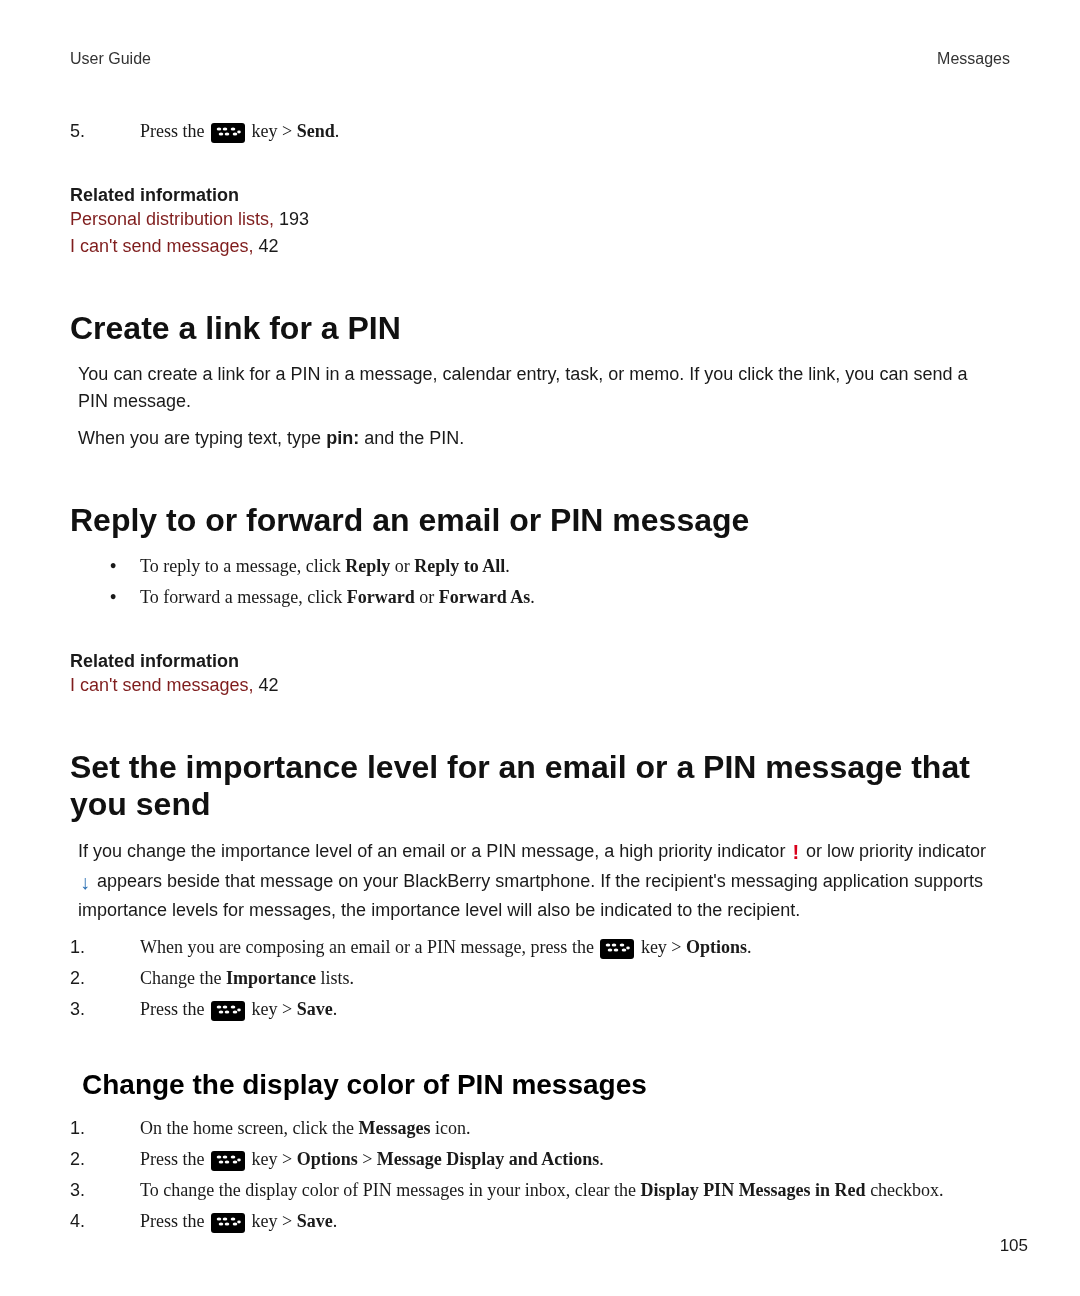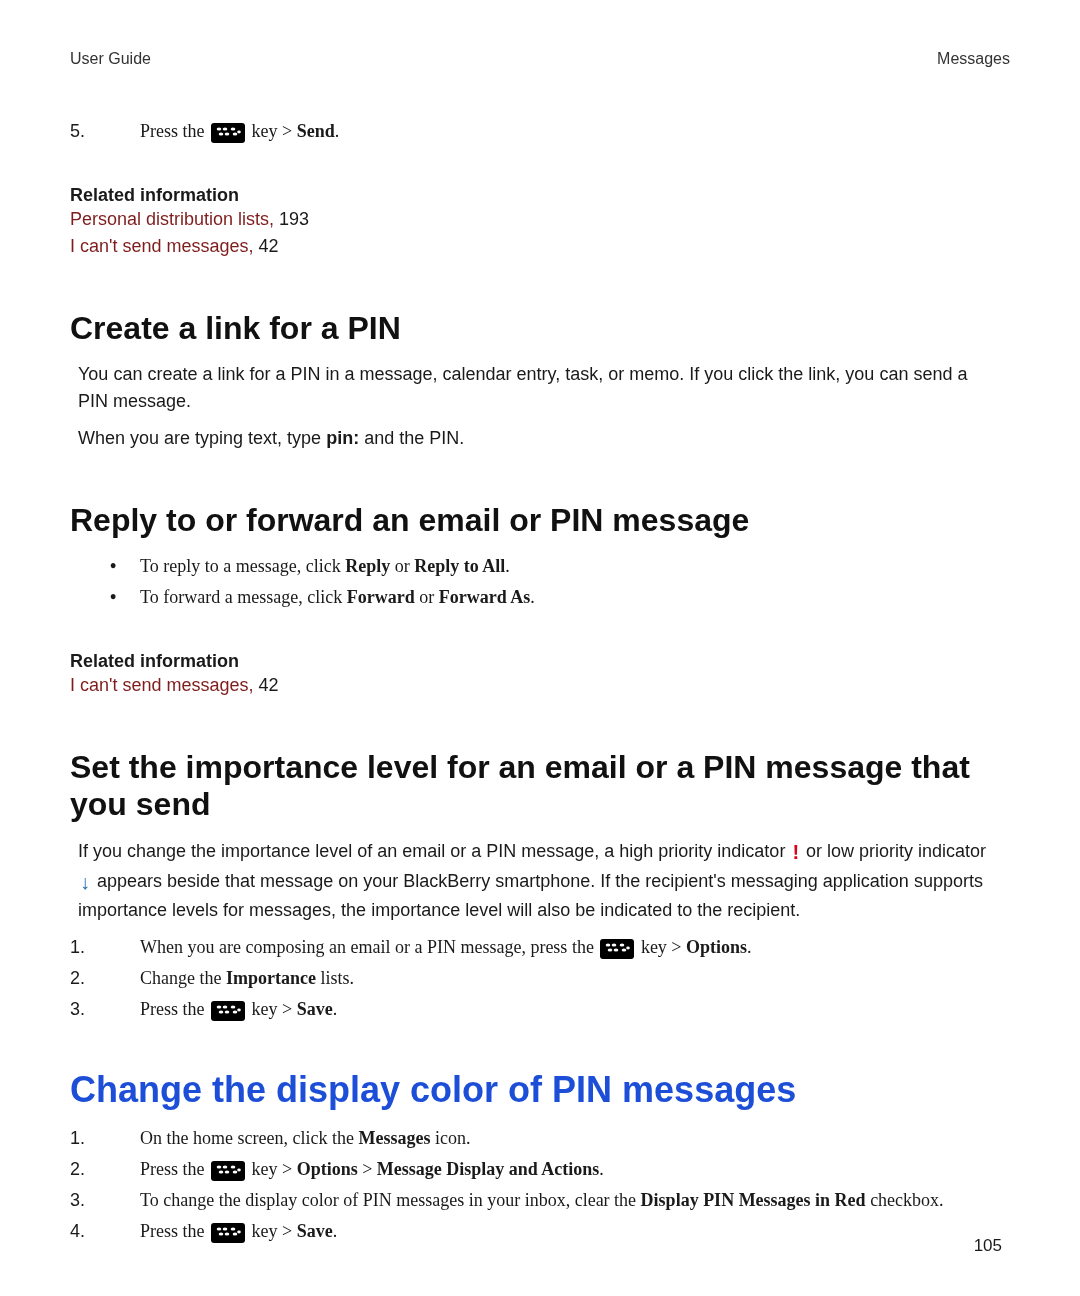--- a/index.html
+++ b/index.html
@@ -74,24 +74,24 @@
     font-size: 18px;
   }
   .link-line { font-size: 18px; line-height:1.5; }
   h2.section {
     font-size: 32px;
     font-weight: 600;
     margin: 50px 0 14px 0;
     color: #111;
   }
   h3.section {
-    font-size: 36px;
+    font-size: 28px;
     font-weight: 600;
-    margin: 46px 0 14px 0;
-    color: #1d4ed8;
+    margin: 46px 0 14px 12px;
+    color: #000000;
   }
   p.body {
     font-size: 18px;
     line-height: 1.5;
     margin: 10px 8px;
   }
   .bold { font-weight: bold; }
   .high-priority {
     color: #d9001b;
     font-weight: bold;
@@ -102,21 +102,21 @@
   .low-priority {
     color: #2a6fb3;
     font-size: 20px;
     font-weight: bold;
     vertical-align: middle;
     margin: 0 2px;
   }
   .page-number {
     position: absolute;
     bottom: 40px;
-    right: 78px;
+    right: 52px;
     font-size: 17px;
   }
 </style>
 </head>
 <body>
 
 <div class="page">
 
   <div class="header">
     <span>User Guide</span>

